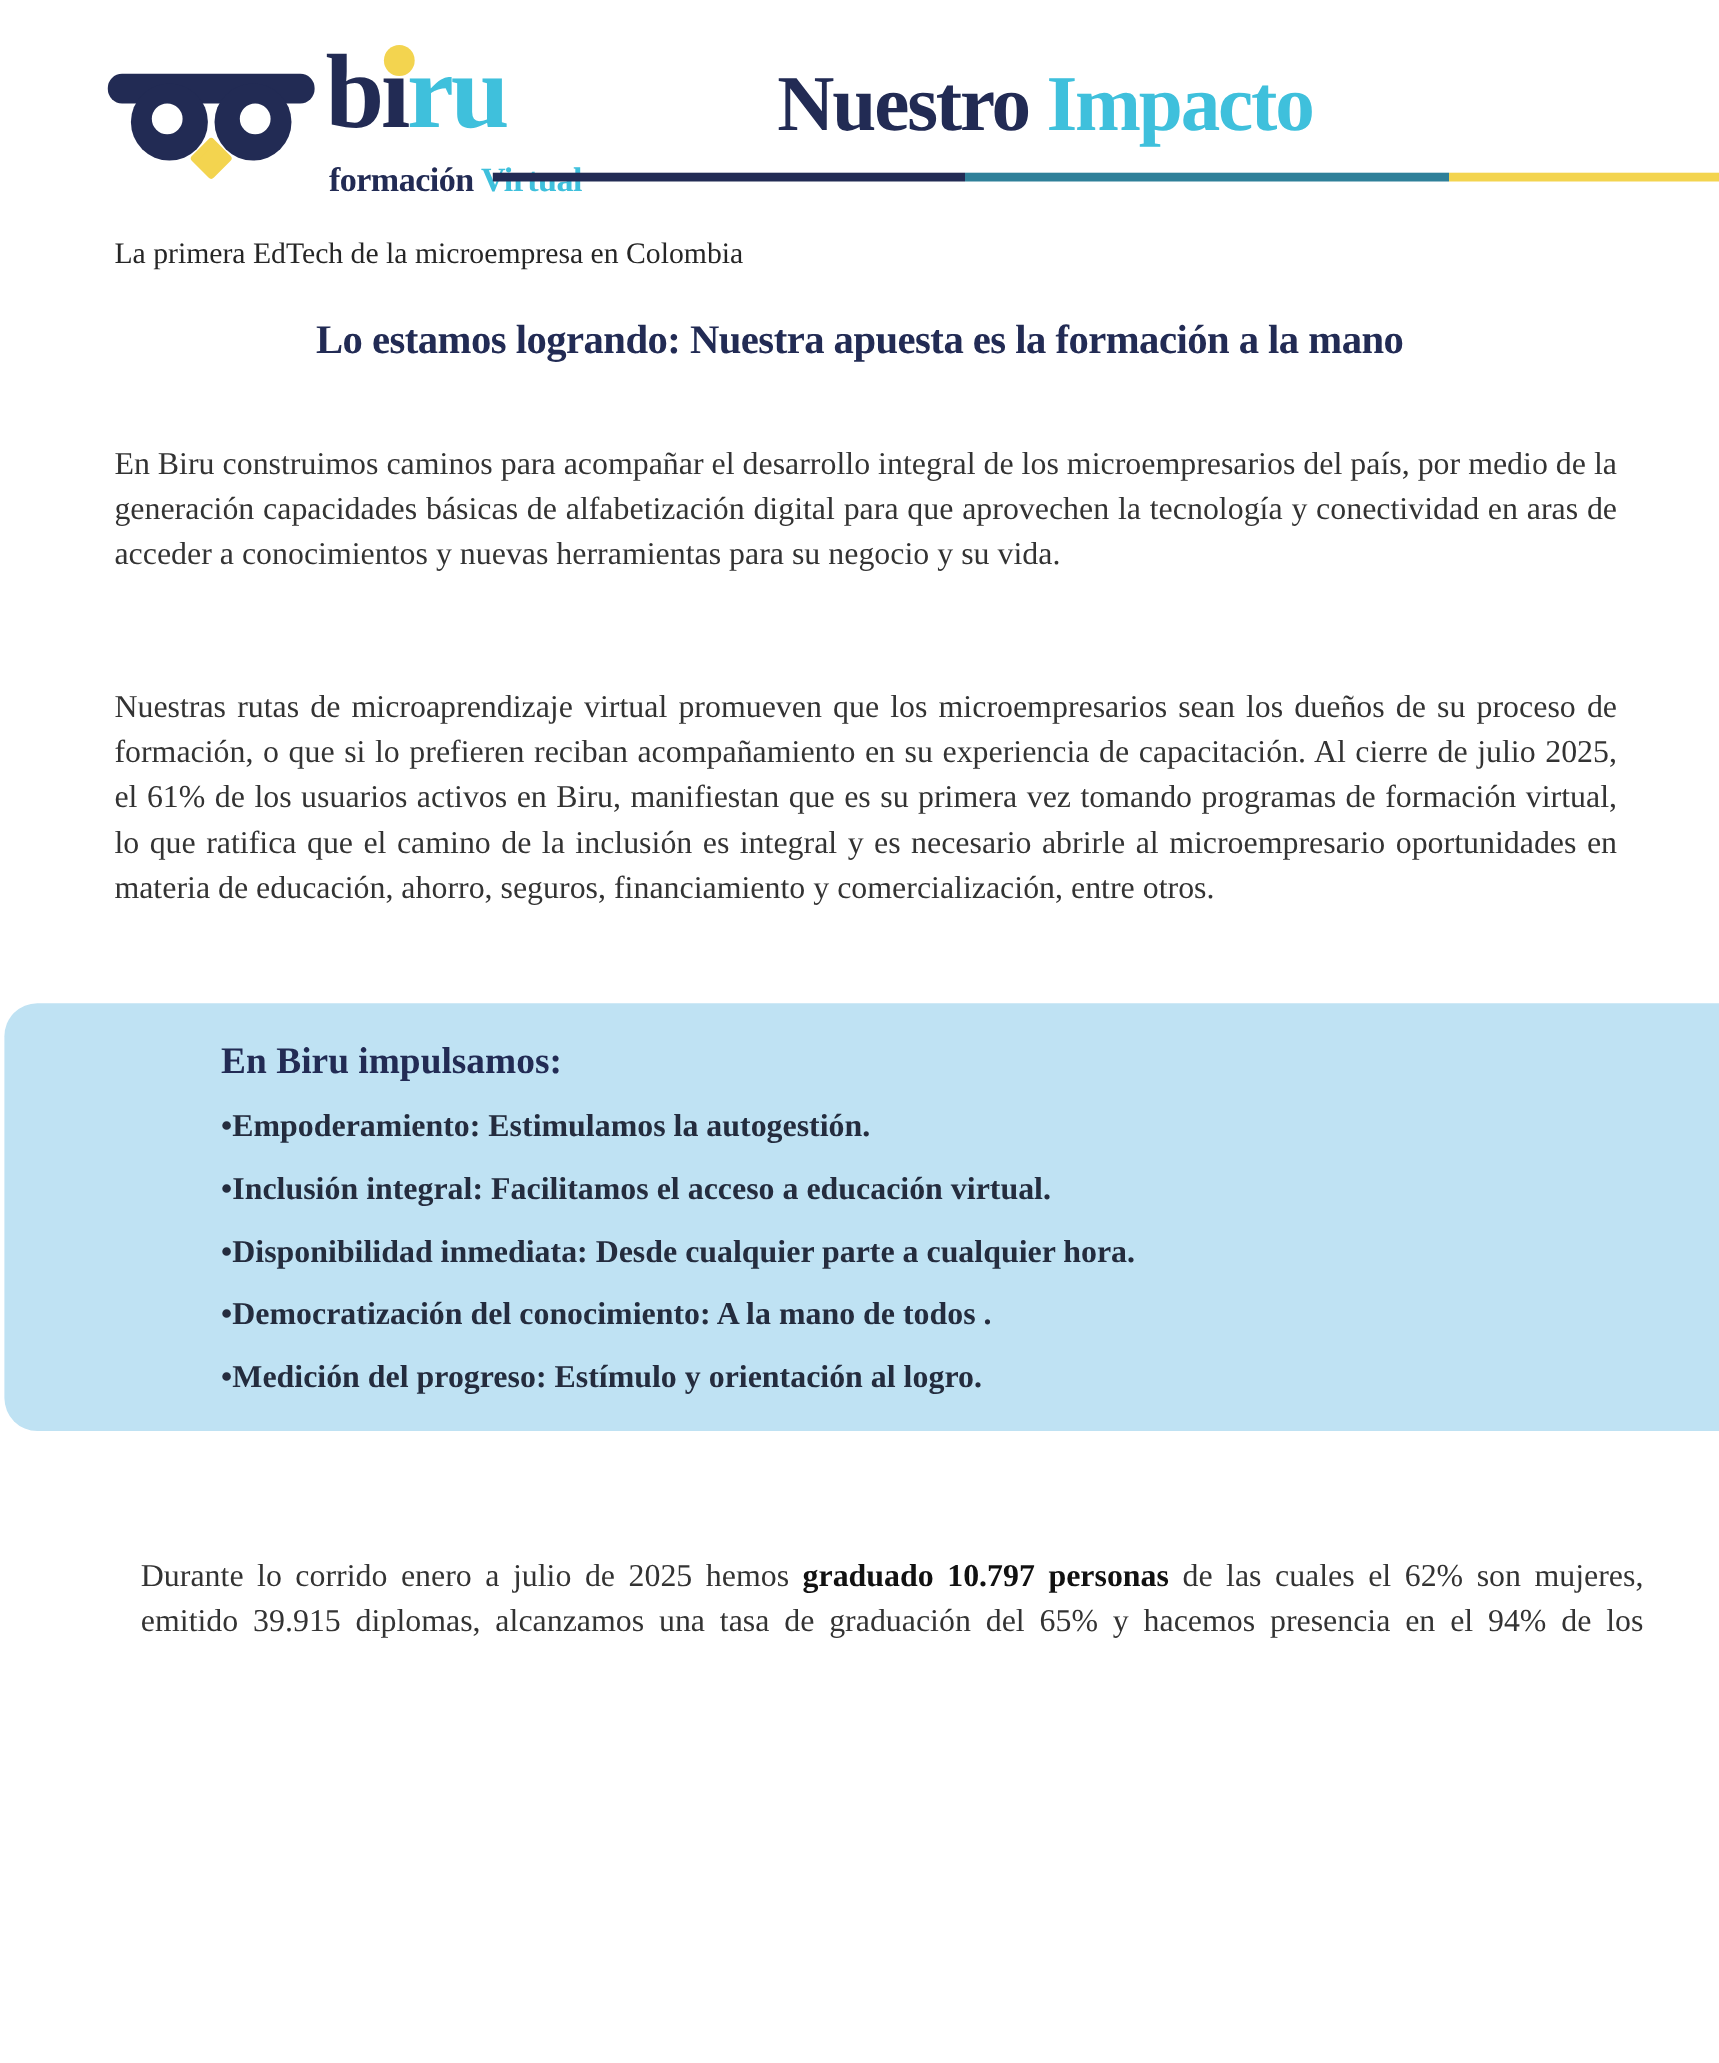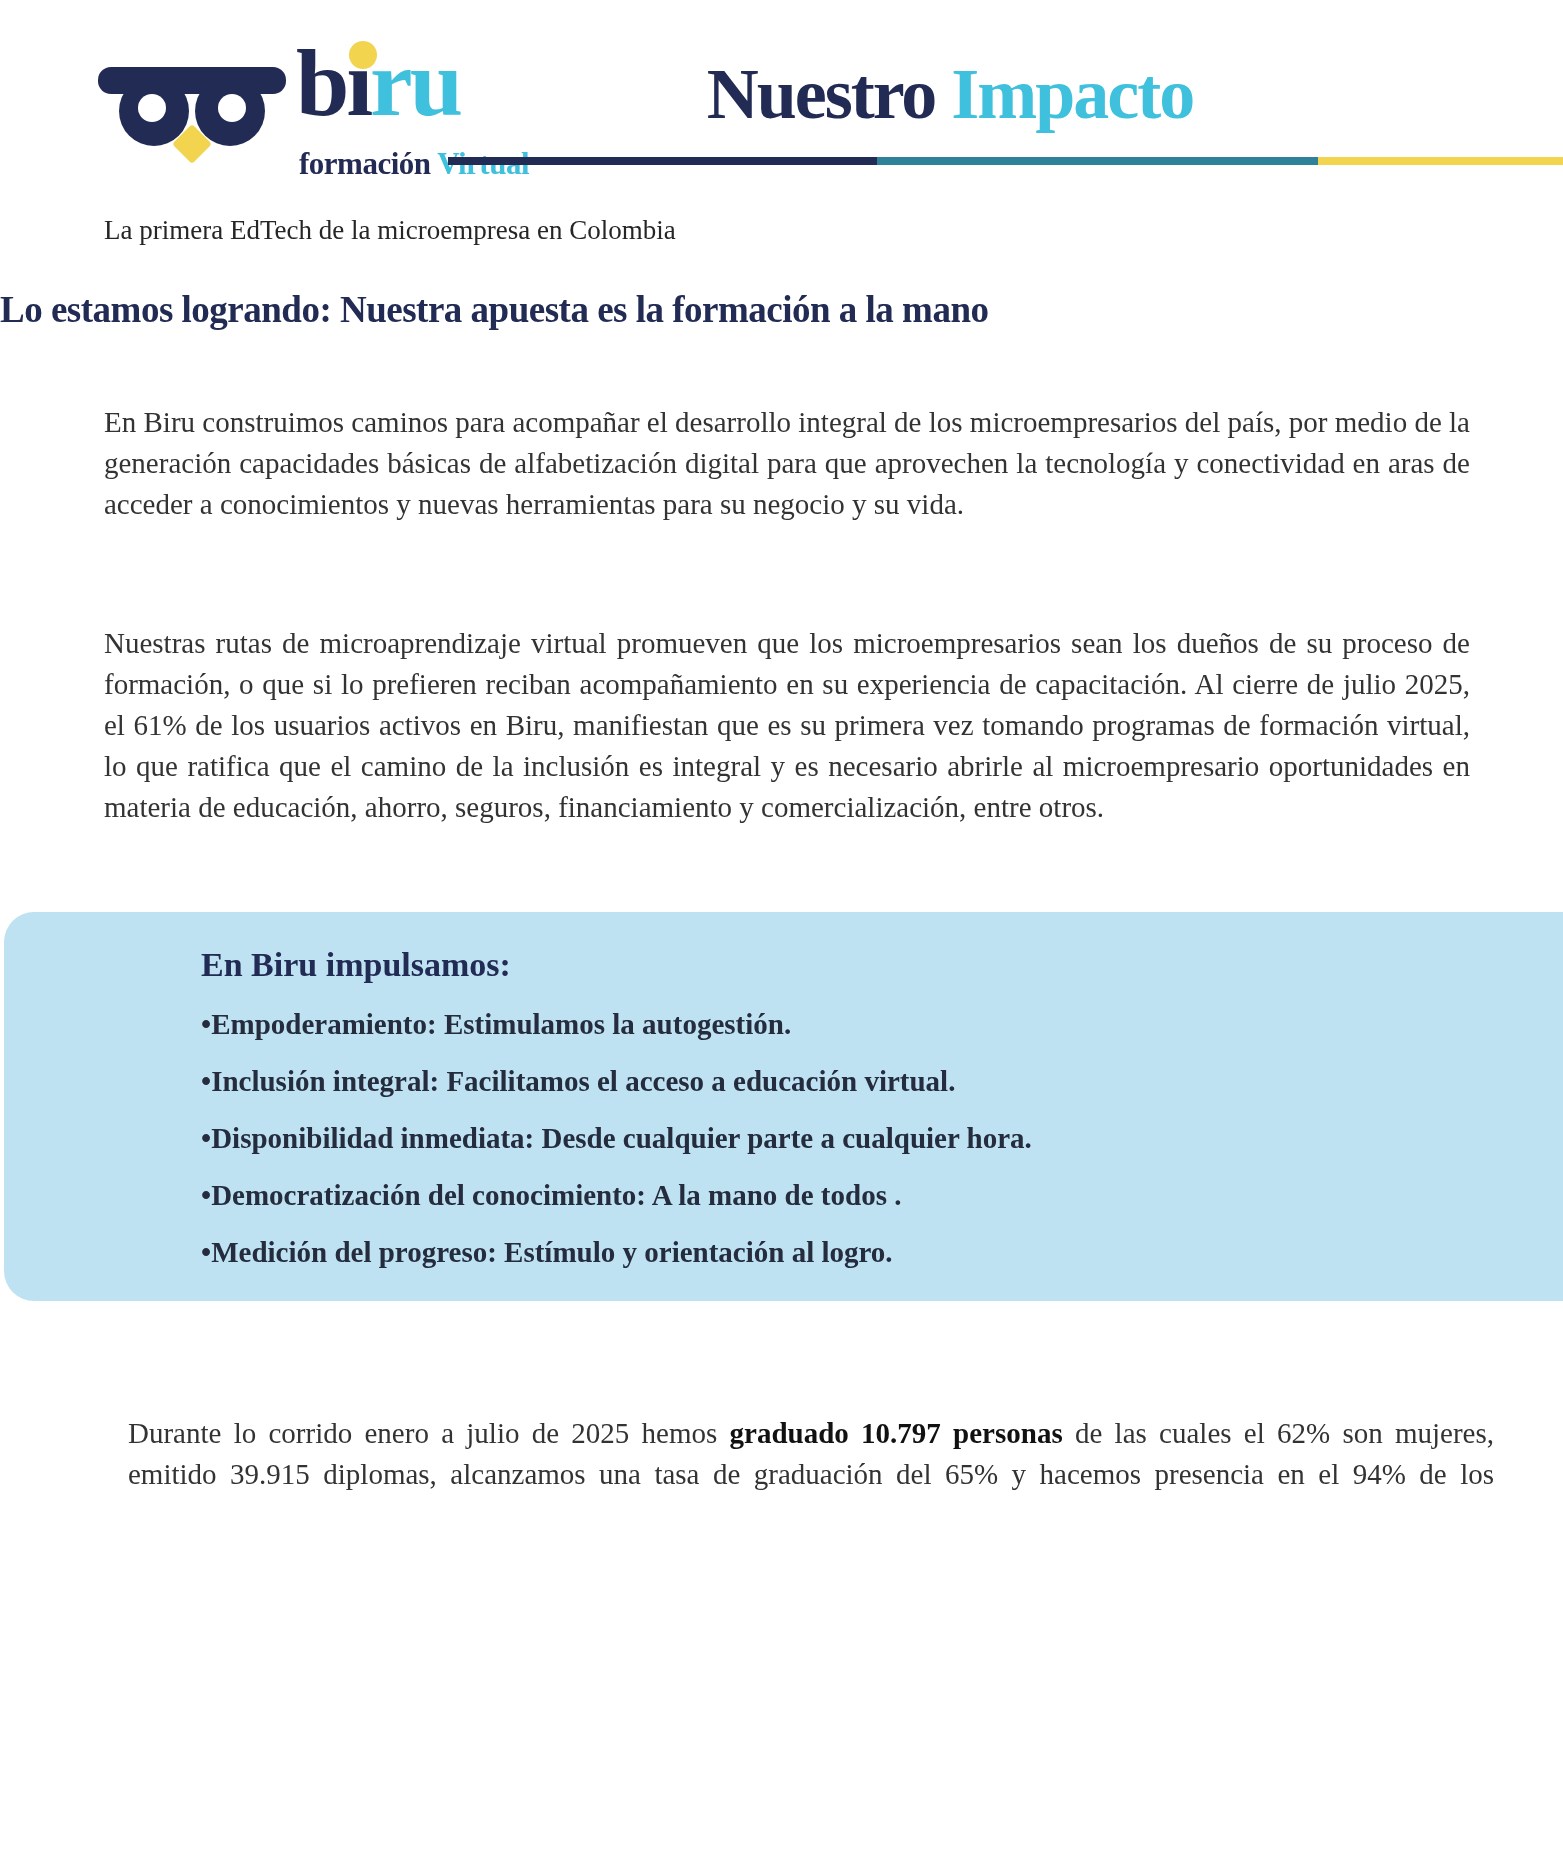--- a/index.html
+++ b/index.html
@@ -19,21 +19,21 @@
   .logo-sub .cyan{color:#3fc0dc;}
   .page-title{position:absolute;left:640px;top:44px;width:620px;text-align:center;
               font-size:72px;font-weight:600;letter-spacing:-2px;line-height:100px;}
   .page-title .navy{color:#222b54;}
   .page-title .cyan{color:#3fc0dc;}
   .rule-top{position:absolute;left:448px;top:157px;width:1115px;height:8px;
             background:linear-gradient(to right,#222b54 0,#222b54 38.5%,#2f8099 38.5%,#2f8099 78%,#f3d44f 78%,#f3d44f 100%);}
   .tagline{position:absolute;left:104px;top:183px;font-size:27px;color:#262626;margin-top:32px;}
 
   
-  .main-heading{position:absolute;left:0;top:288px;width:100%;
+  .main-heading{position:absolute;left:0;top:288px;width:100%;text-align:center;
                 font-size:37px;font-weight:700;letter-spacing:-0.5px;color:#222b54;}
   .para{position:absolute;left:104px;width:1366px;font-size:29px;line-height:41px;
         text-align:justify;color:#333333;}
   .para1{top:373px;}
   .para2{top:594px;}
   .para3{top:1384px;margin-left:24px;}
   .para3 strong{font-weight:700;color:#111;}
 
   .impulsamos-box{position:absolute;left:4px;top:912px;width:1589px;height:389px;
                   background:#bfe2f3;border-radius:30px;box-sizing:border-box;

